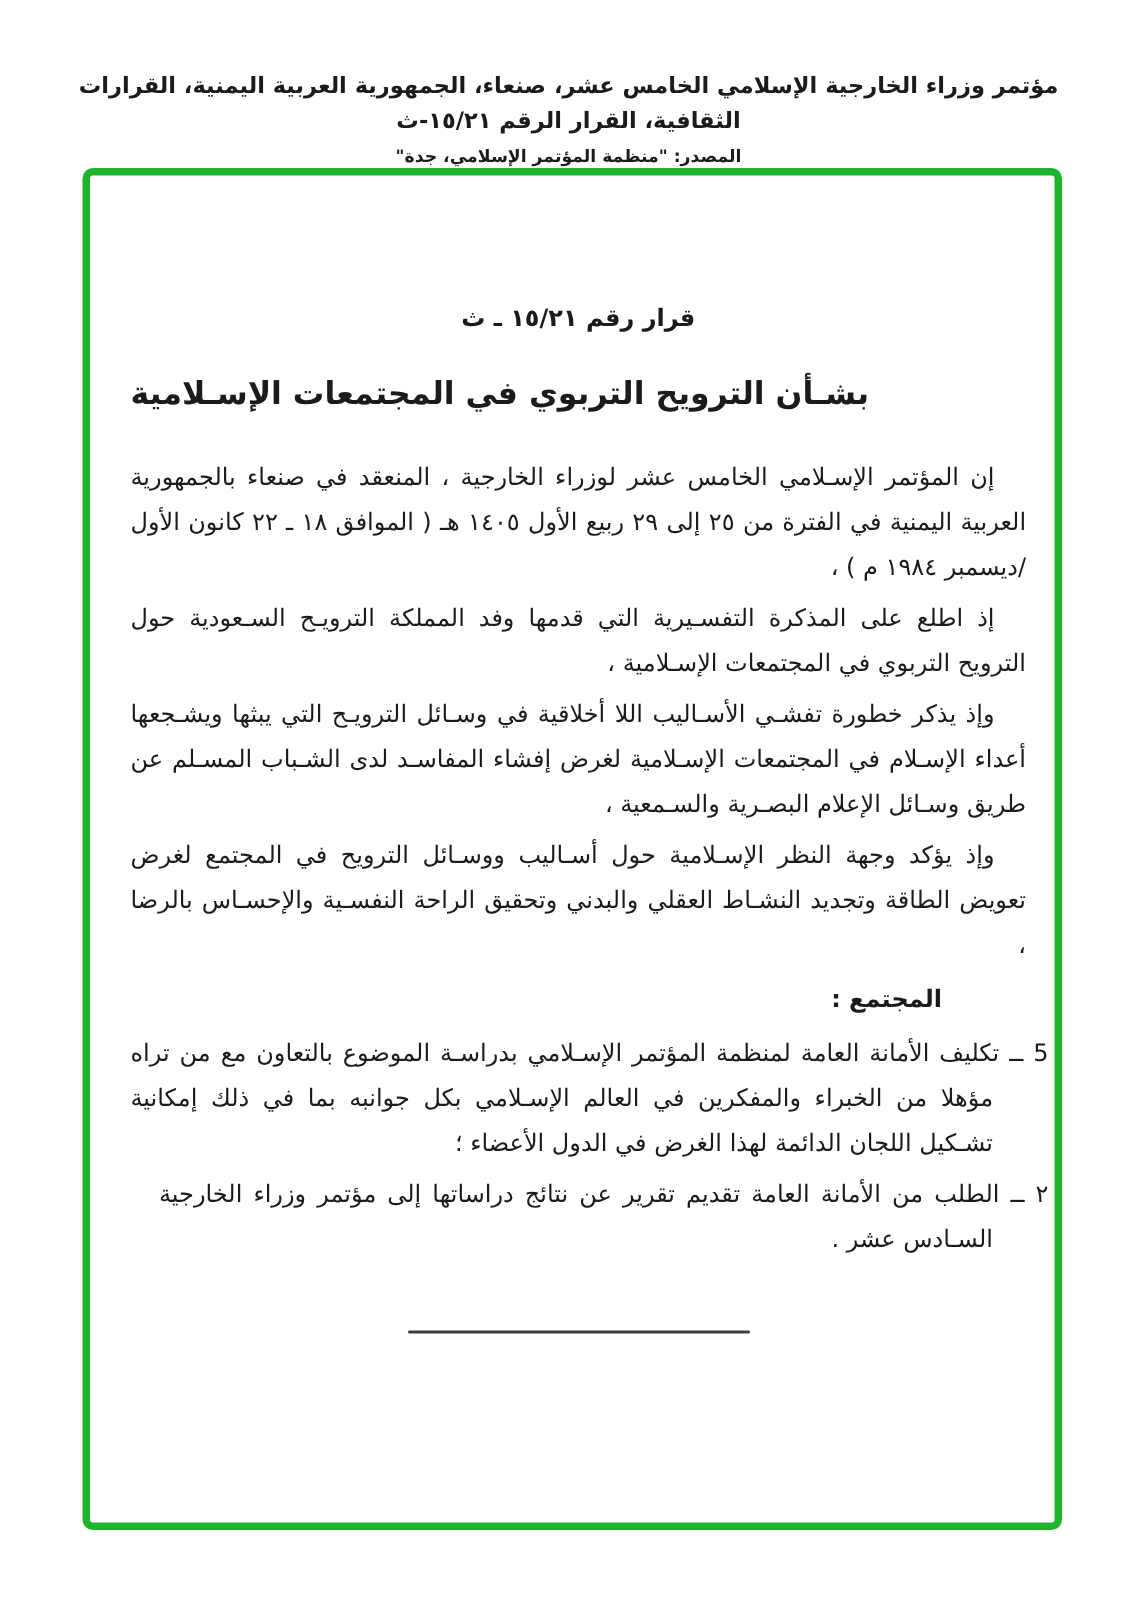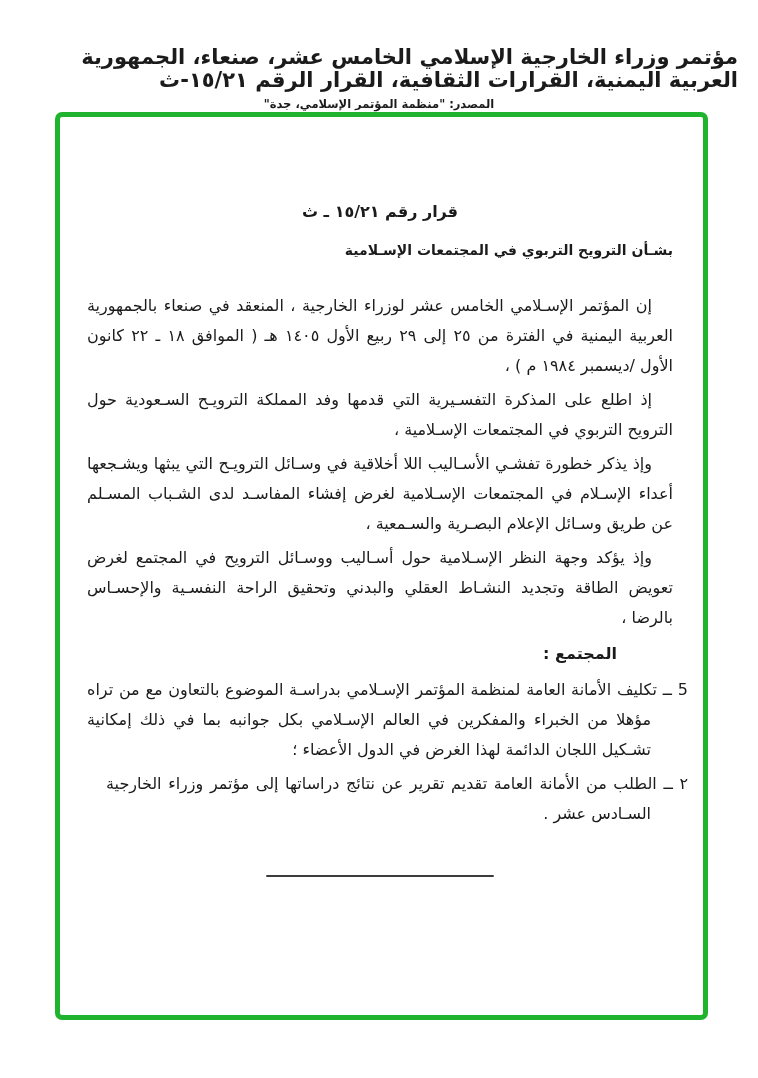--- a/index.html
+++ b/index.html
@@ -12,54 +12,53 @@
     overflow: hidden;
   }
   .citation {
     position: absolute;
     top: 46px; left: 0;
     width: 758px;
     text-align: center;
   }
   .cite-line {
     font-weight: bold;
-    font-size: 21px;
+    font-size: 15px;
     line-height: 23px;
     padding: 0 20px;
-    text-align: right;
   }
   .cite-source {
     font-weight: bold;
     font-size: 11.5px;
     margin-top: 5px;
   }
   .frame {
     position: absolute;
     left: 55px; top: 112px;
     width: 643px; height: 898px;
     border: 5px solid #1fb32e;
     border-radius: 7px;
     background: #ffffff;
     box-sizing: content-box;
   }
   .doc {
-    padding: 80px 30px 0 27px;
+    padding: 80px 19px 0 27px;
     font-size: 16px;
     line-height: 30px;
   }
   .title1 {
     text-align: center;
     font-size: 16px;
     font-weight: bold;
   }
   .title2 {
-    text-align: right;
-    font-size: 14px;
+    text-align: left;
+    font-size: 21px;
     font-weight: bold;
-    margin-top: 8px;
+    margin-top: 20px;
   }
   .para {
     margin: 4px 0 0 0;
     text-indent: 21px;
     text-align: justify;
     text-align-last: right;
   }
   .para.first { margin-top: 26px; }
   .decides {
     margin: 6px 56px 0 0;

